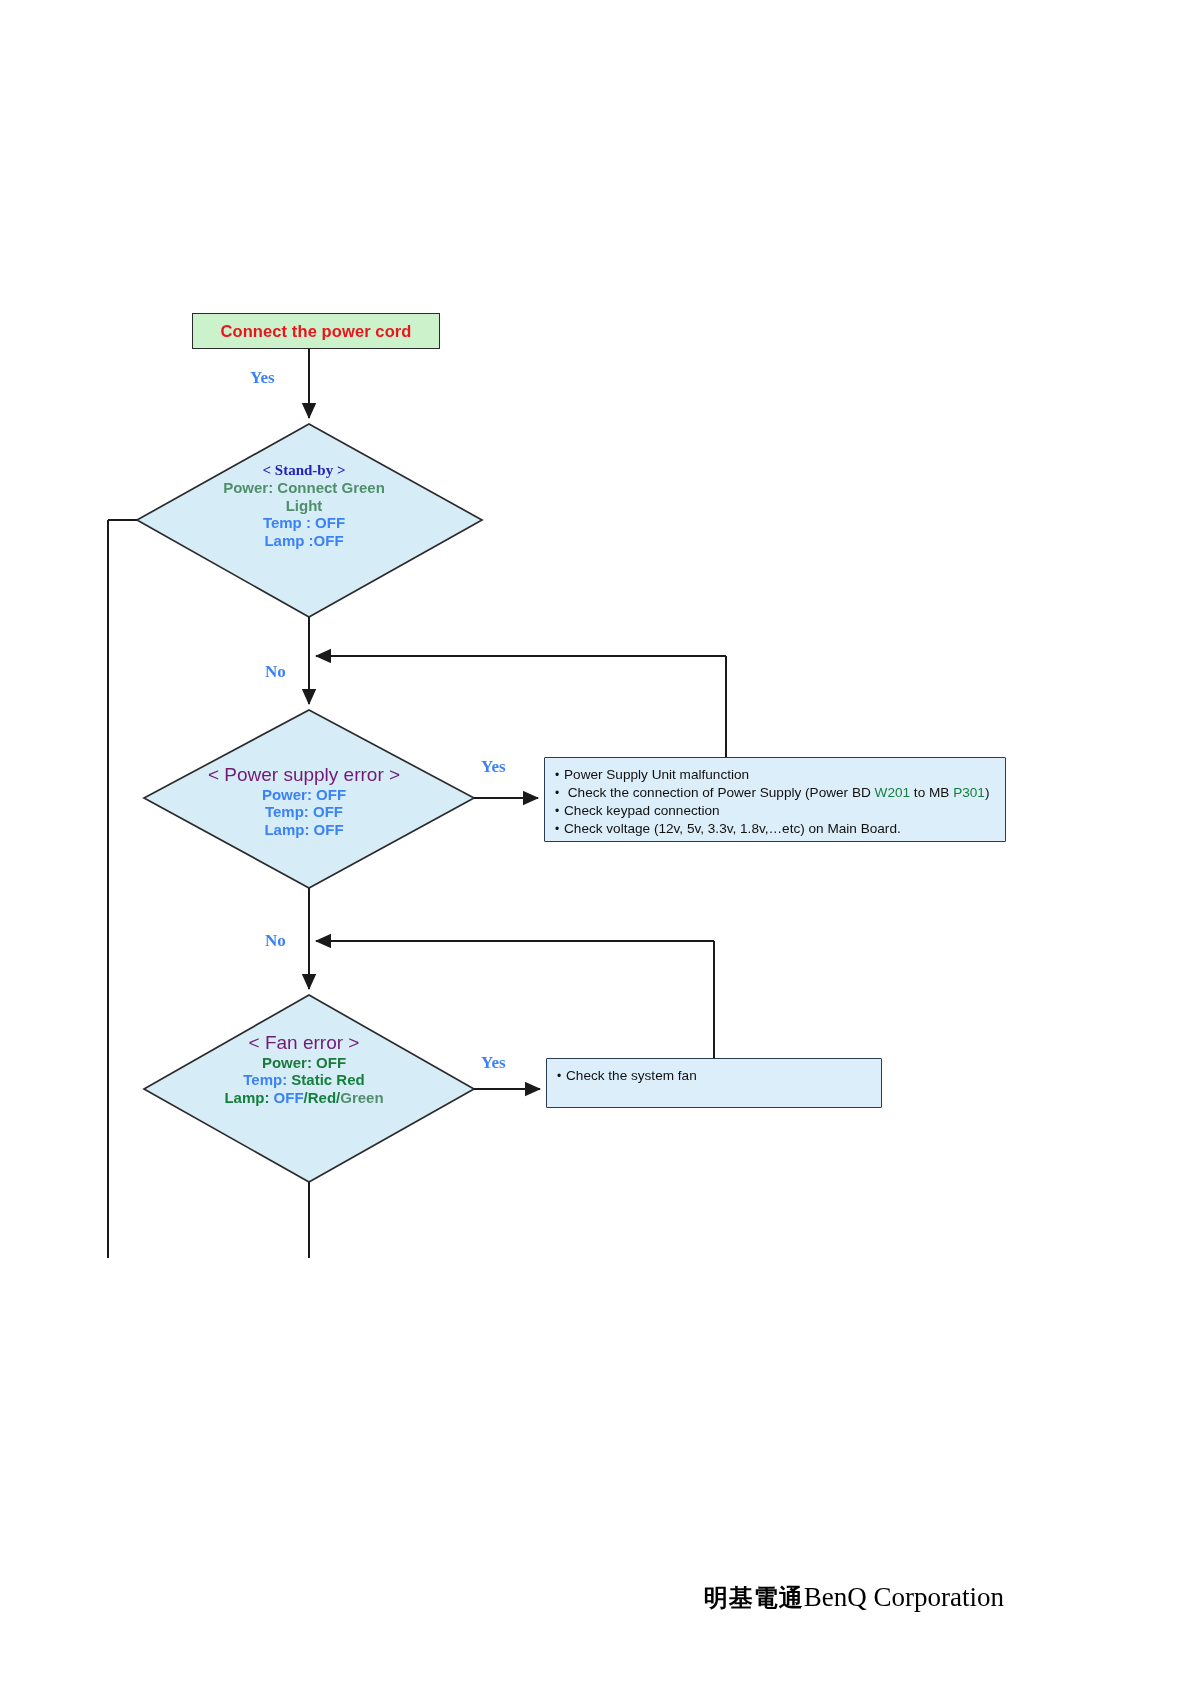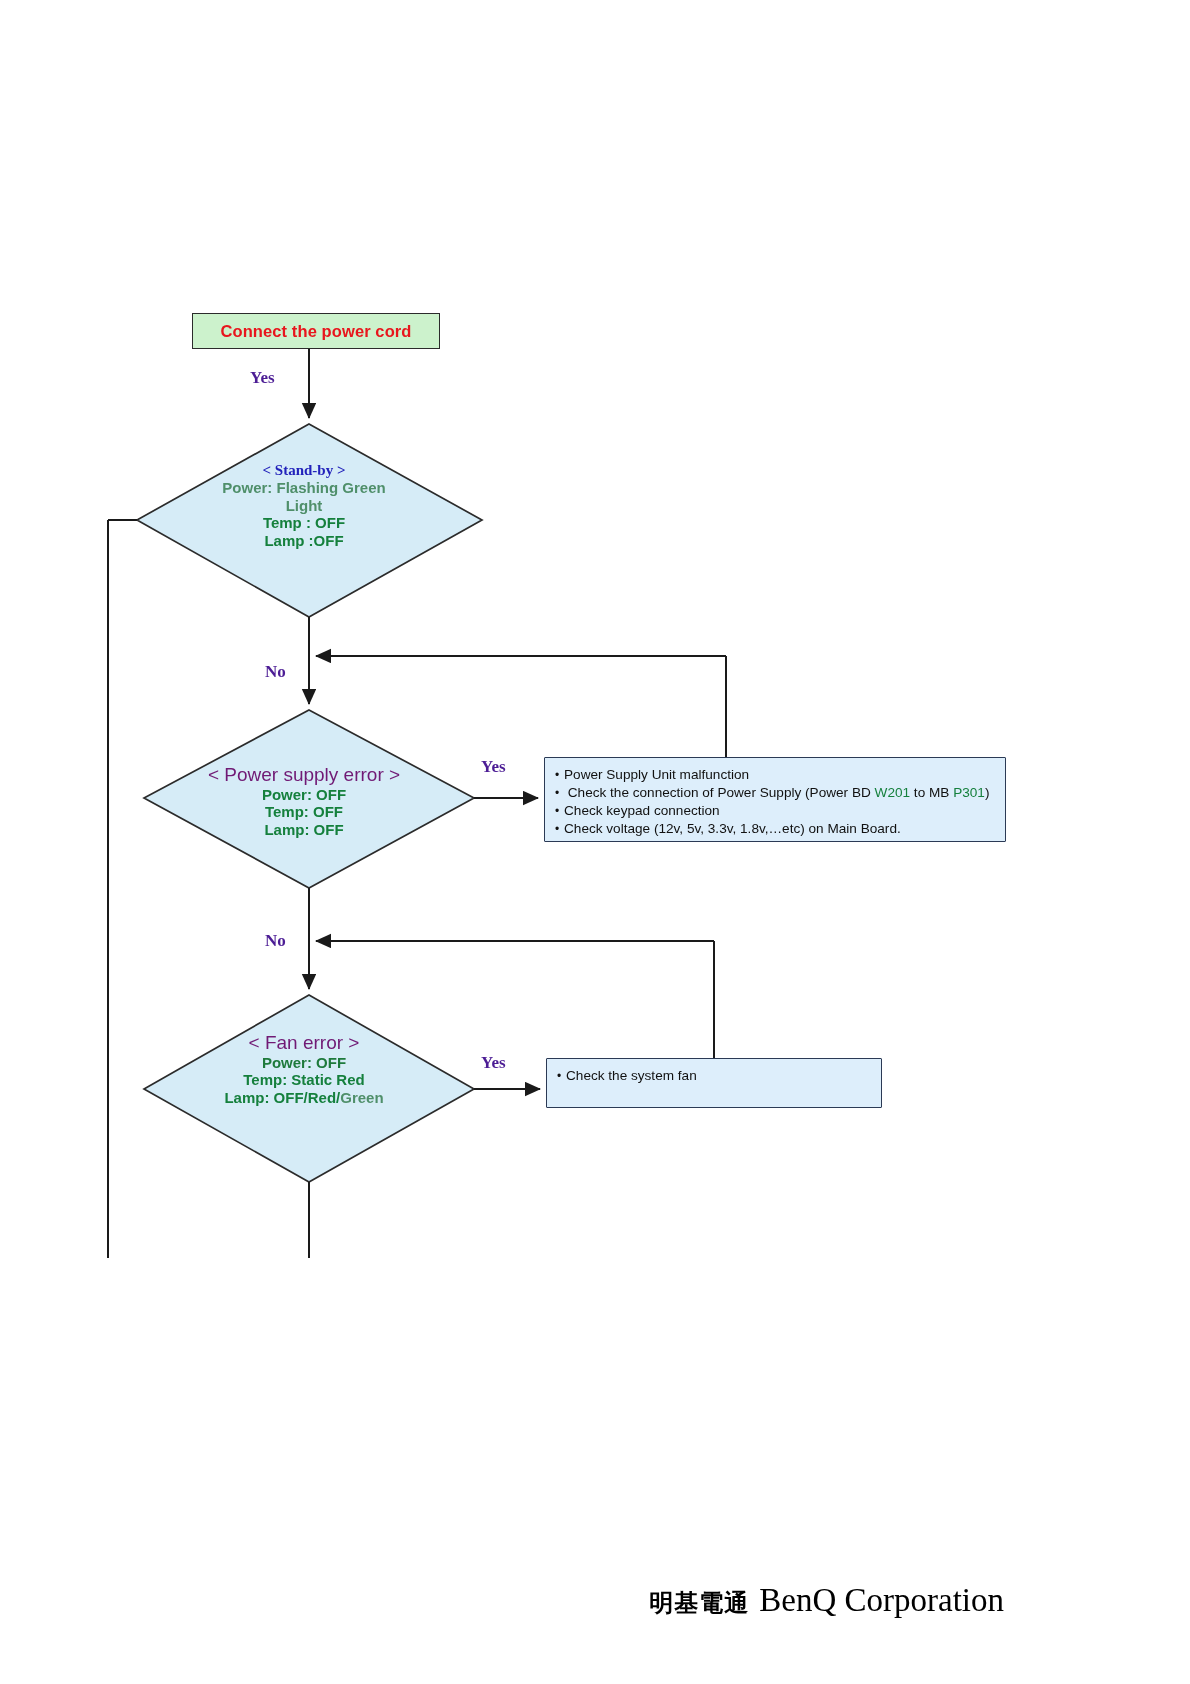--- a/index.html
+++ b/index.html
@@ -69,33 +69,33 @@
   }
   .d-title-sans {
     color: #701a75;
     font-family: "Liberation Sans", sans-serif;
     font-weight: normal;
     font-size: 19px;
   }
   .c-green { color: #1e7a3c; }
   .c-green-soft { color: #4f8f6a; }
   .c-red { color: #15803d; }
-  .c-black { color: #15803d; }
+  .c-black { color: #3b82f6; }
 
   #standby-text  { left: 150px; top: 462px;  width: 300px; }
   #psu-text      { left: 150px; top: 764px;  width: 300px; }
   #fan-text      { left: 150px; top: 1032px; width: 300px; }
 
   
   .edge-label {
     position: absolute;
     font-family: "Liberation Serif", serif;
     font-weight: bold;
     font-size: 17px;
-    color: #4c1d95;
+    color: #3b82f6;
   }
   #label-yes-1 { left: 246px; top: 368px; }
   #label-no-1  { left: 261px; top: 662px; }
   #label-yes-2 { left: 477px; top: 757px; }
   #label-no-2  { left: 261px; top: 931px; }
   #label-yes-3 { left: 477px; top: 1053px; }
 
   
   .callout {
     position: absolute;
@@ -146,23 +146,23 @@
   #footer .cjk {
     font-family: "DejaVu Sans", sans-serif;
     font-weight: bold;
     font-size: 24px;
     color: #000000;
     letter-spacing: 1px;
     text-align: right;
   }
   #footer .latin {
     font-family: "Liberation Serif", serif;
-    font-size: 33px;
+    font-size: 27px;
     color: #000000;
-    margin-left: 10px;
+    margin-left: 0;
   }
 </style>
 </head>
 <body>
 
 <div id="page">
 
   <svg id="flow-svg" viewBox="0 0 1190 1684" xmlns="http://www.w3.org/2000/svg">
     <defs>
       <marker id="arrow" markerWidth="9" markerHeight="9" refX="7.5" refY="3.6" orient="auto" markerUnits="strokeWidth">
@@ -205,21 +205,21 @@
   <div id="label-yes-1" class="edge-label">Yes</div>
   <div id="label-no-1" class="edge-label">No</div>
   <div id="label-yes-2" class="edge-label">Yes</div>
   <div id="label-no-2" class="edge-label">No</div>
   <div id="label-yes-3" class="edge-label">Yes</div>
 
   <div id="standby-text" class="diamond-text">
     <div class="d-title">&lt; Stand-by &gt;</div>
     <div>
       <span class="c-green-soft">Power:</span>
-      <span class="c-green-soft">Flashing Green</span>
+      <span class="c-green-soft">Connect Green</span>
     </div>
     <div class="c-green-soft">Light</div>
     <div>
       <span class="c-black">Temp :</span>
       <span class="c-black">OFF</span>
     </div>
     <div>
       <span class="c-black">Lamp :</span><span class="c-black">OFF</span>
     </div>
   </div>

